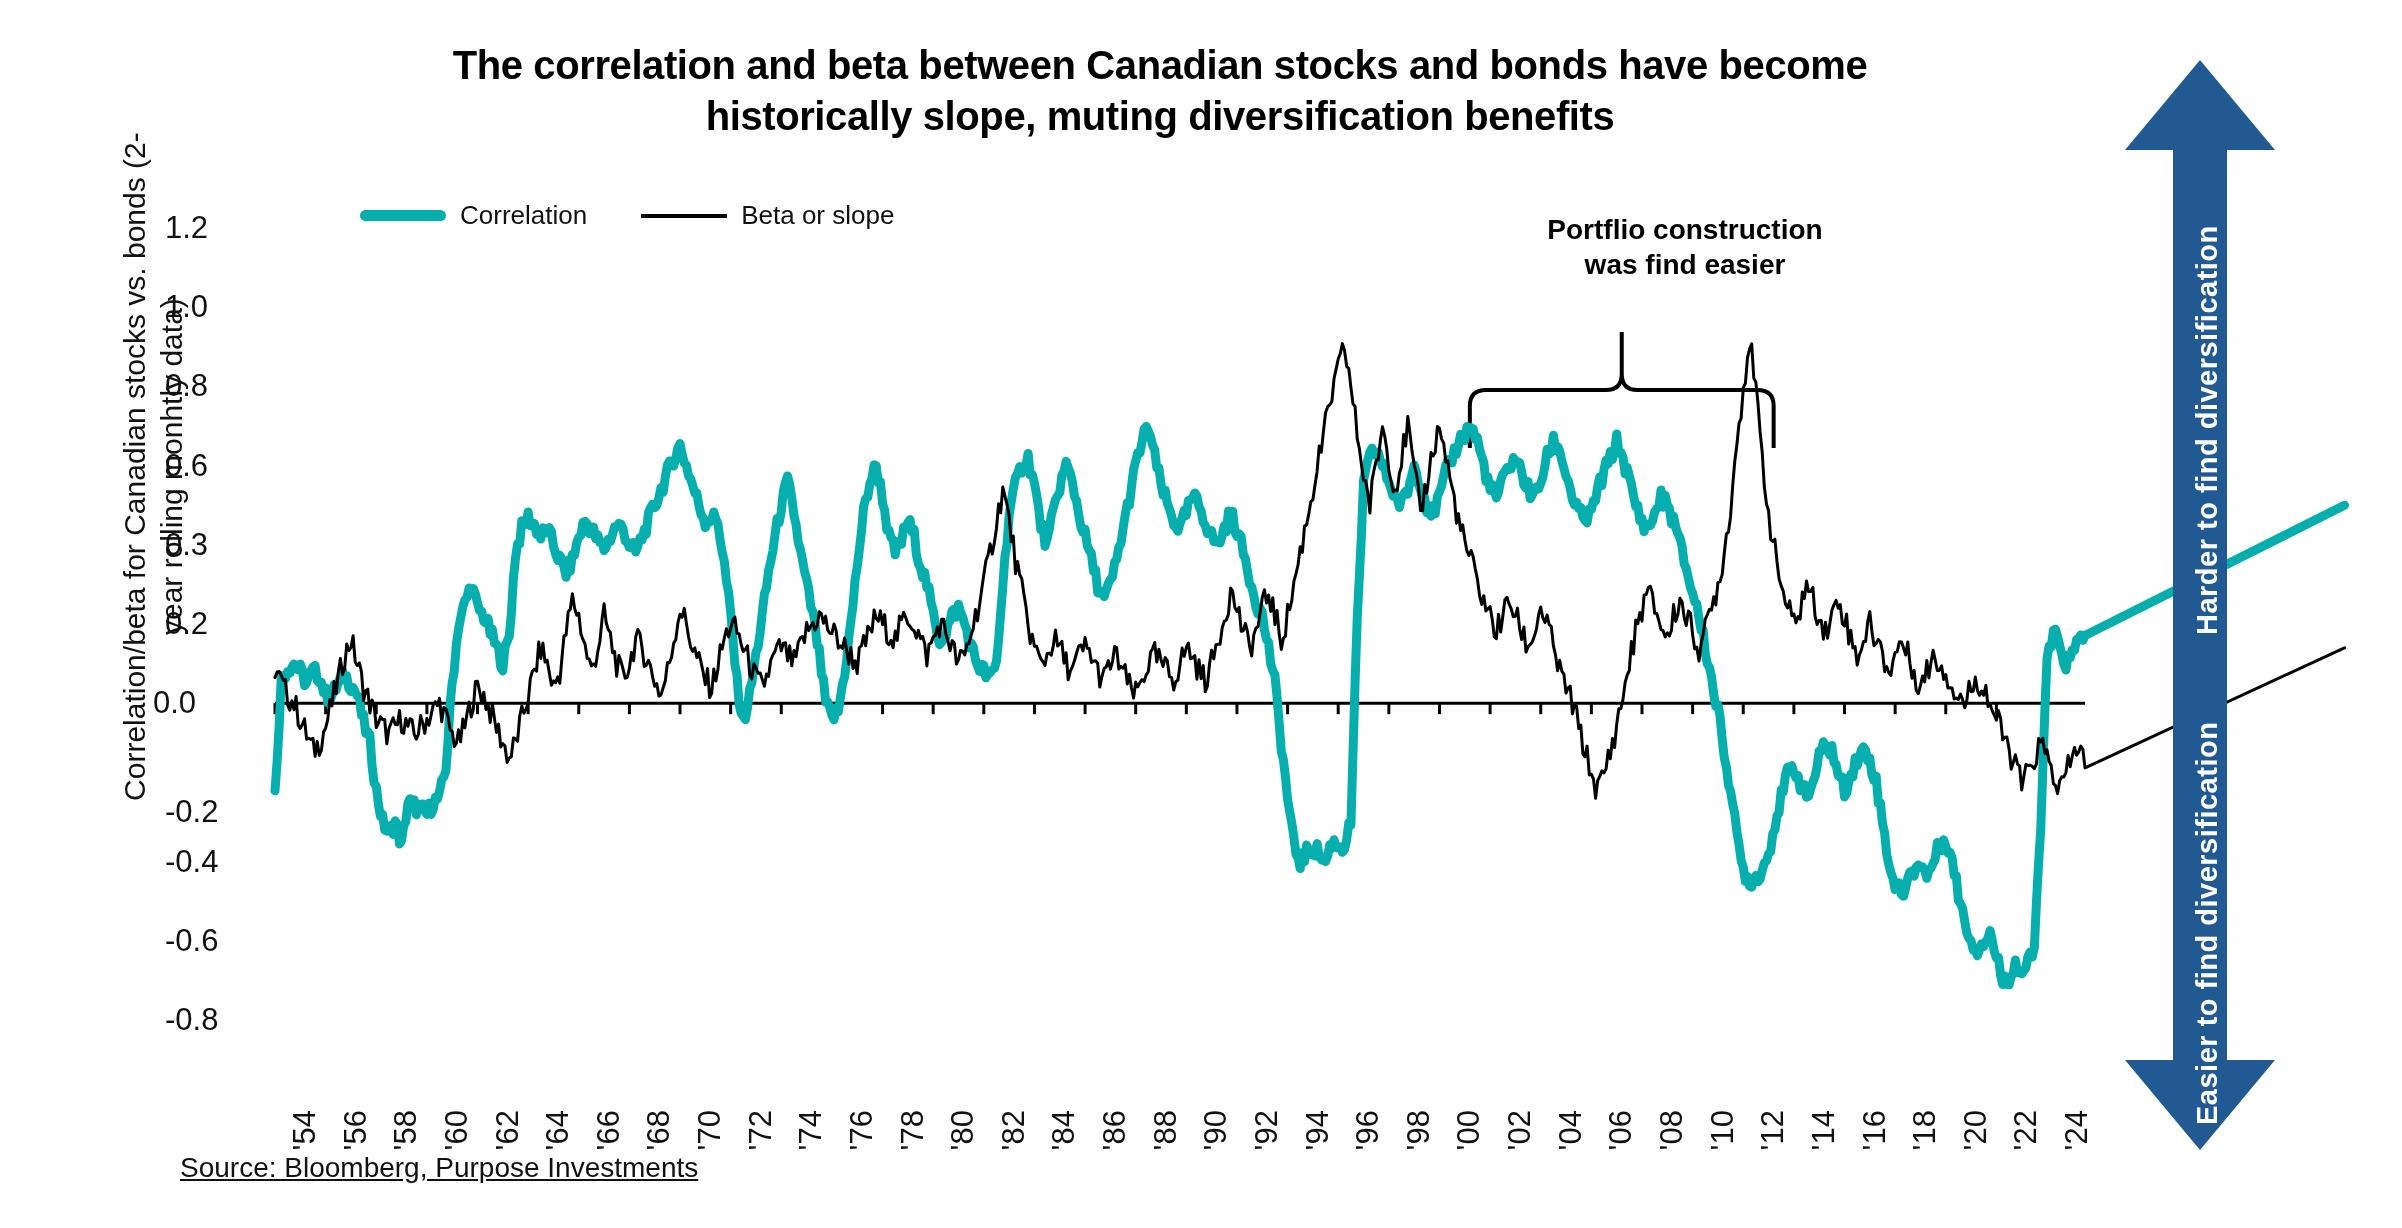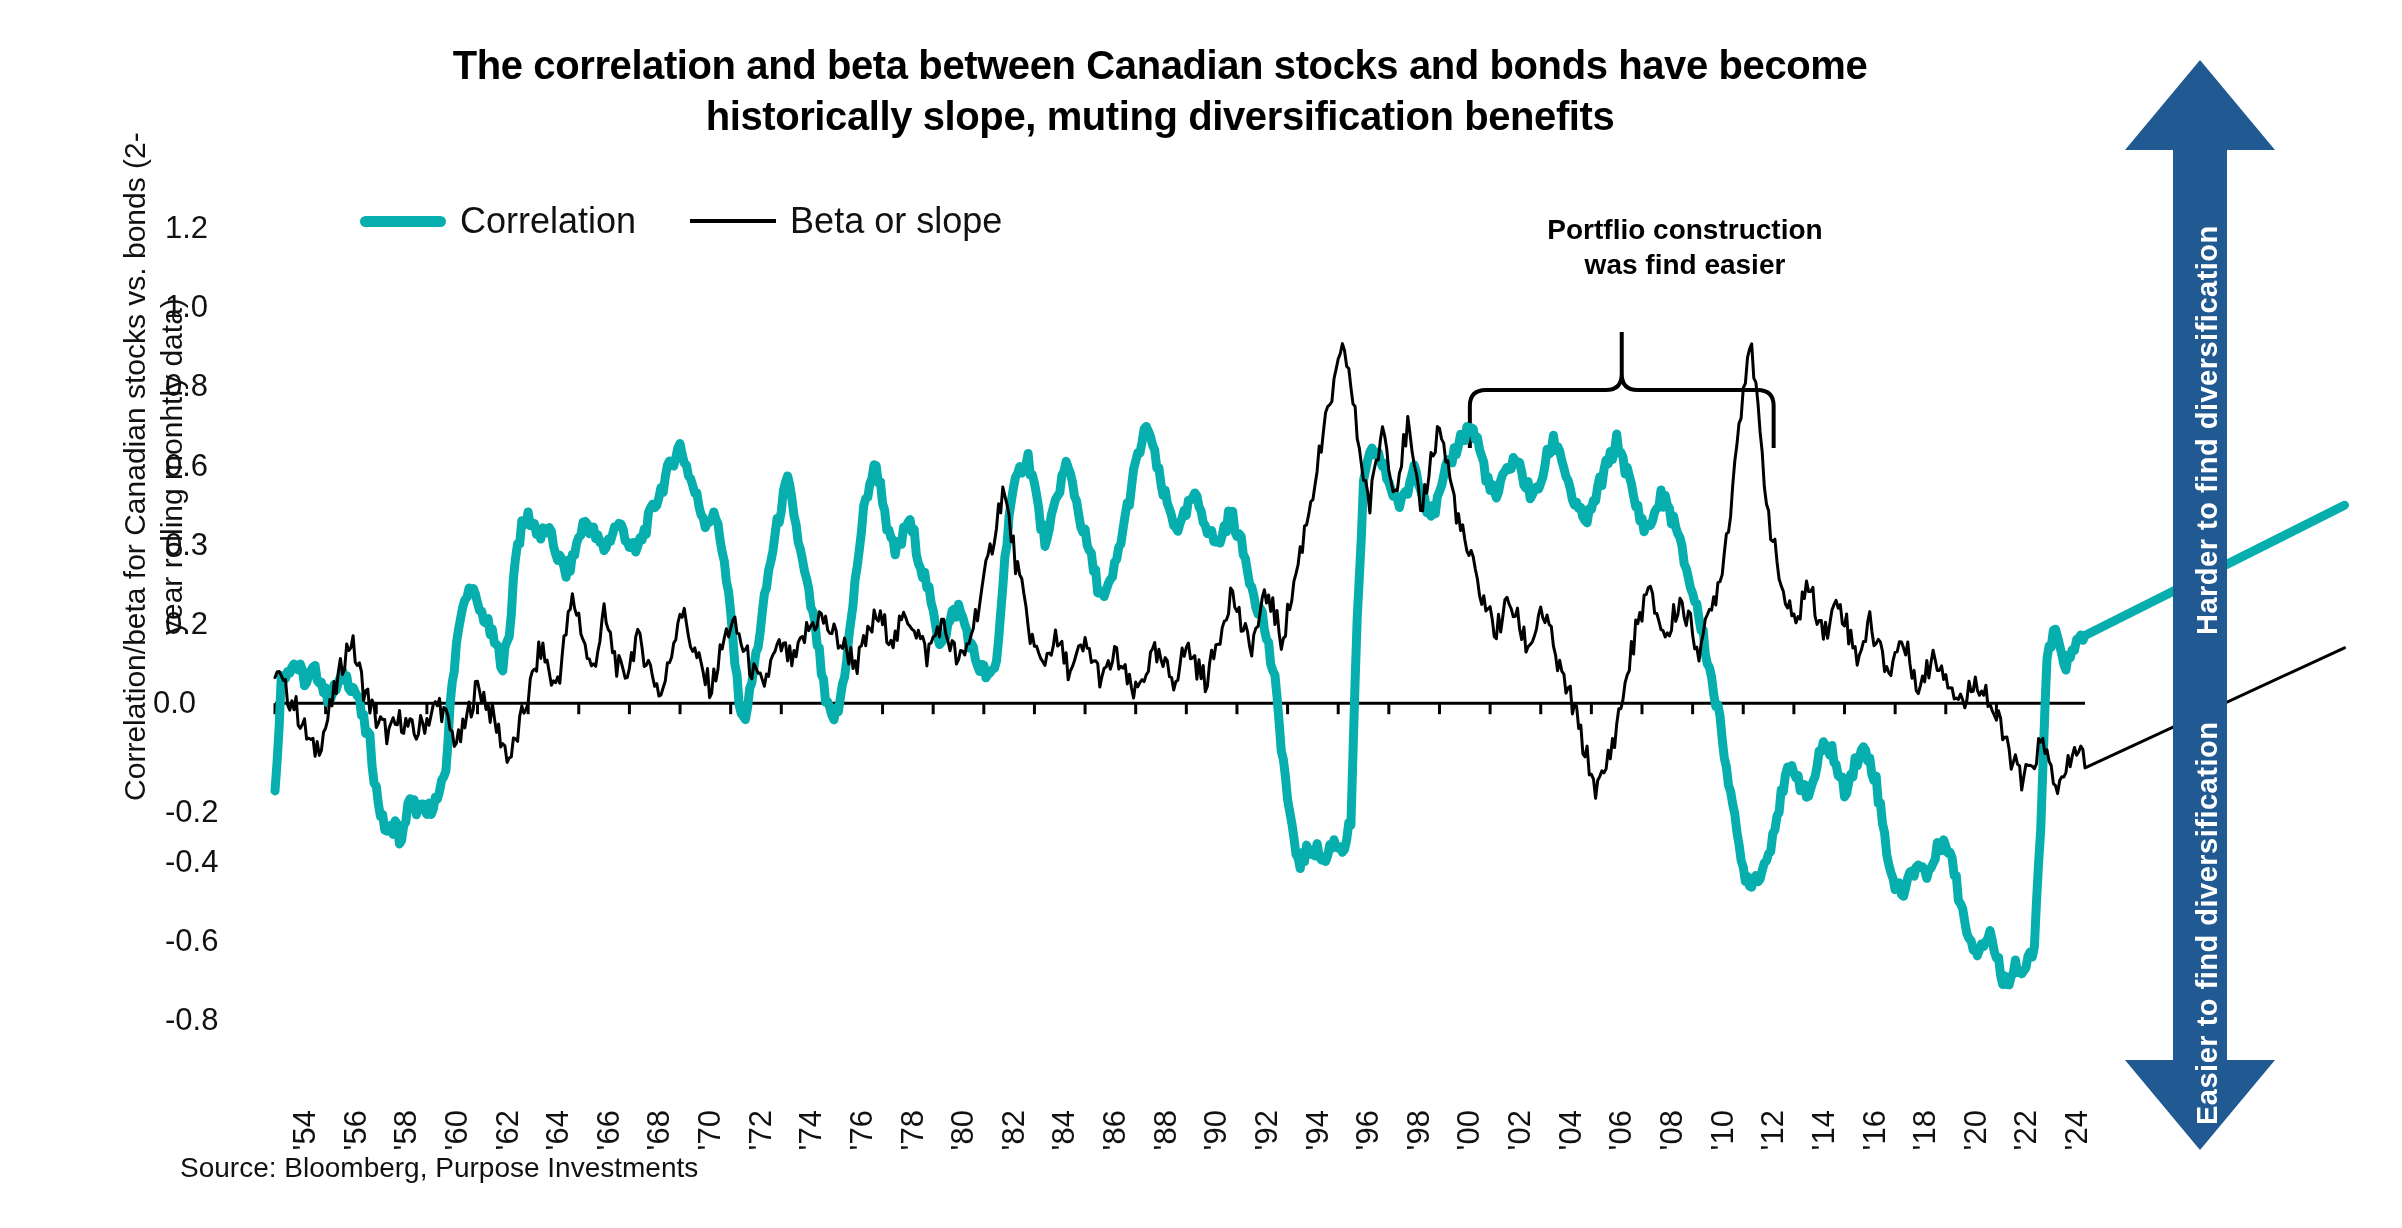--- a/index.html
+++ b/index.html
@@ -38,21 +38,21 @@
     font-size:31px;color:#111;
     transform-origin:left top;
     transform:rotate(-90deg) translate(-100%,0);
     white-space:nowrap;
   }
 
   .legend{position:absolute;left:360px;top:200px;display:flex;align-items:center;gap:54px;}
   .legend-item{display:flex;align-items:center;gap:14px;}
   .legend-swatch-teal{width:86px;height:11px;background:#06AFAE;border-radius:6px;}
   .legend-swatch-black{width:86px;height:4px;background:#000;}
-  .legend-label{font-size:36px;color:#111;}
+  .legend-label{font-size:26px;color:#111;}
 
   .annot{
     position:absolute;left:1470px;top:212px;width:430px;text-align:center;
     font-weight:bold;font-size:28px;line-height:1.25;color:#000;
   }
 
   .arrow-band{
     position:absolute;left:2125px;top:60px;width:150px;height:1090px;
   }
   .arrow-text{
@@ -63,21 +63,21 @@
     position:absolute;
     color:#ffffff;font-weight:bold;font-size:29px;letter-spacing:0.5px;
     white-space:nowrap;
     transform-origin:left top;
   }
   .arrow-top-label{left:66px;top:575px;transform:rotate(-90deg);}
   .arrow-bottom-label{left:66px;top:1065px;transform:rotate(-90deg);}
 
   .source{
     position:absolute;left:180px;top:1152px;
-    font-size:28px;color:#111;
+    font-size:28px;color:#111;text-decoration:underline;
   }
 
   svg{display:block;}
 </style>
 </head>
 <body>
 
 <div id="chart-root">
 
   <div class="title">

